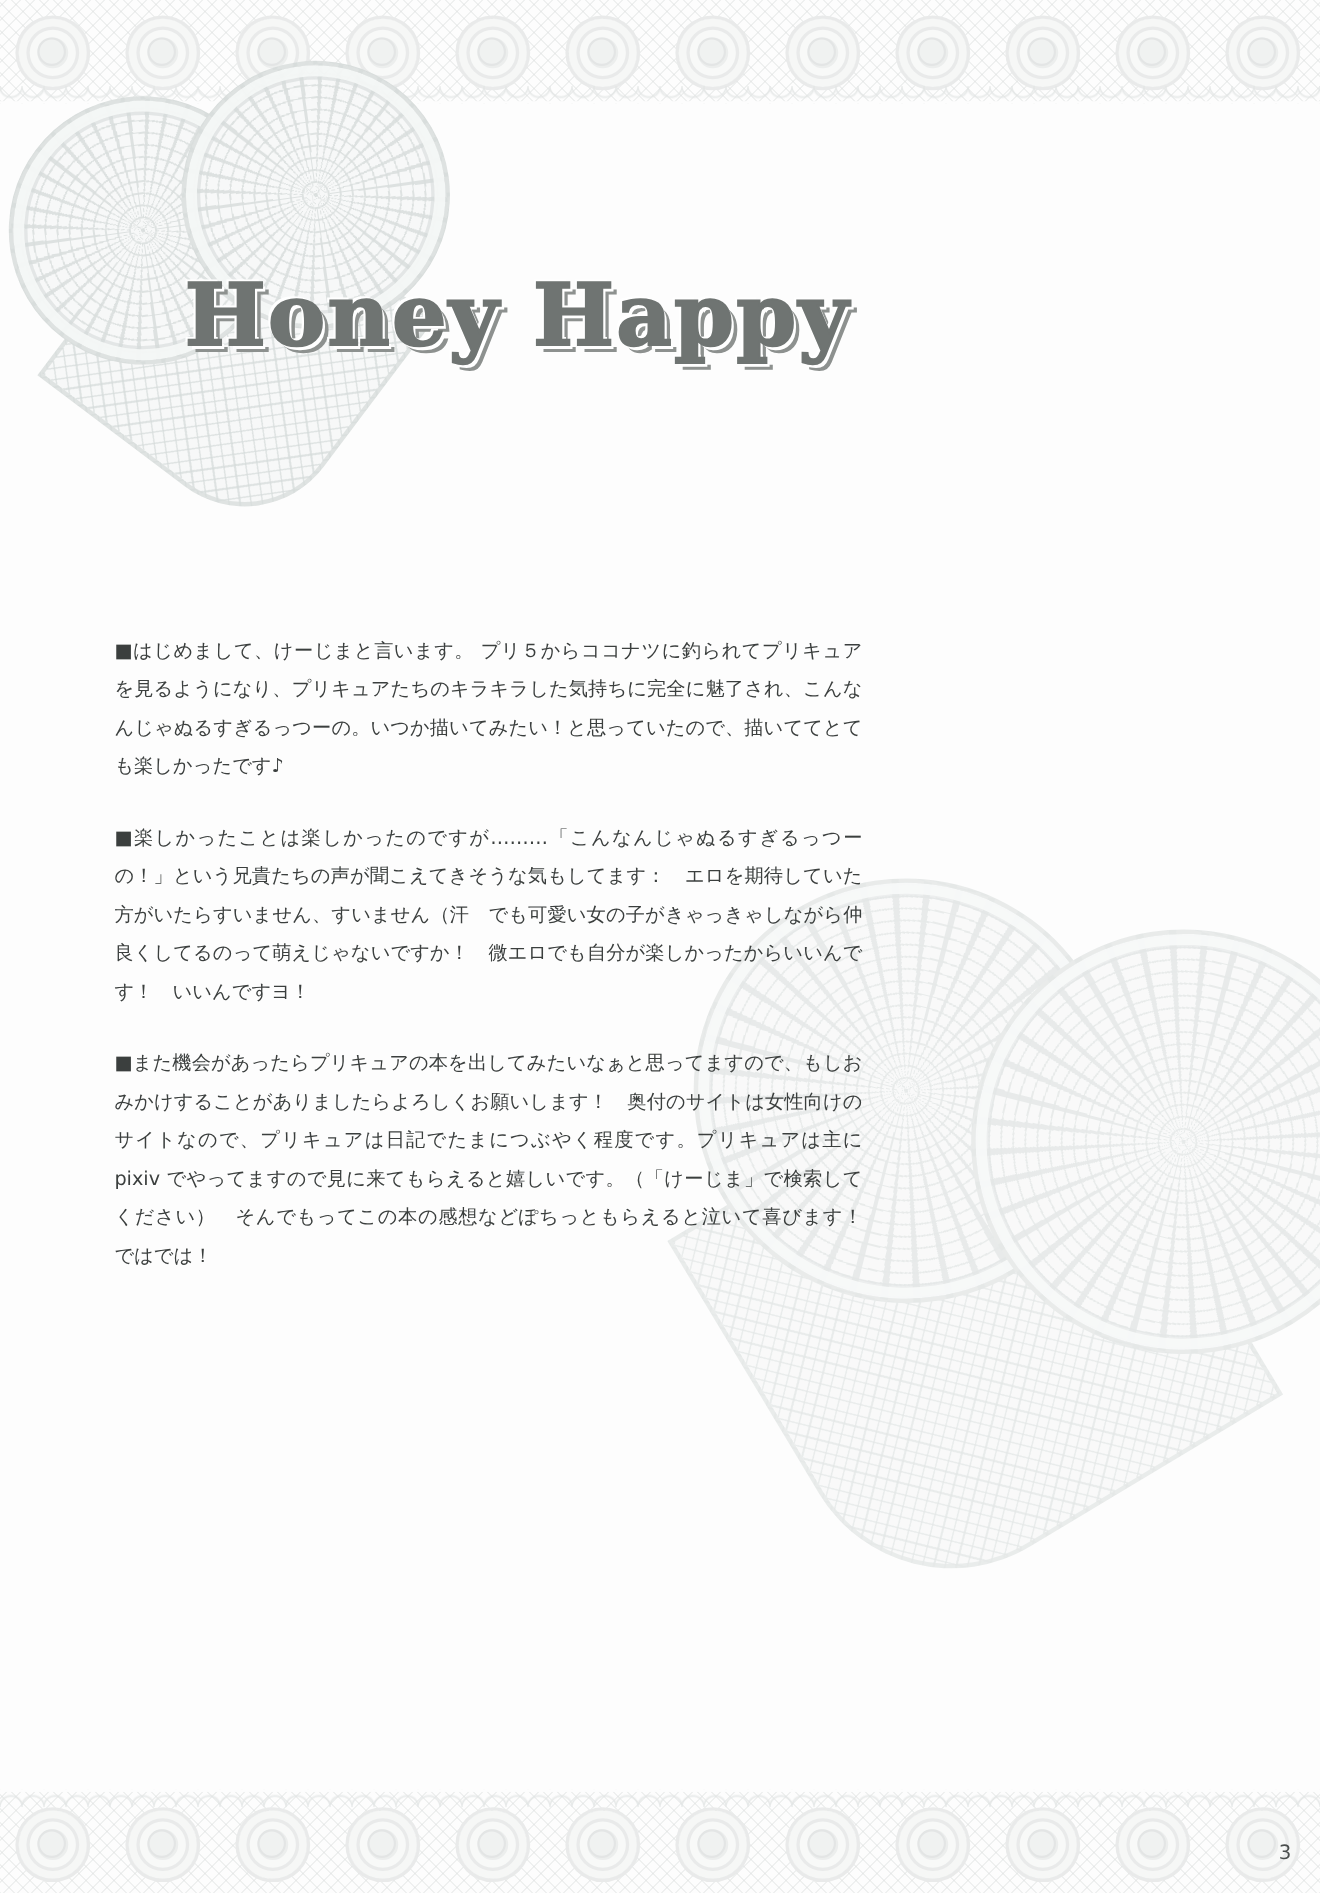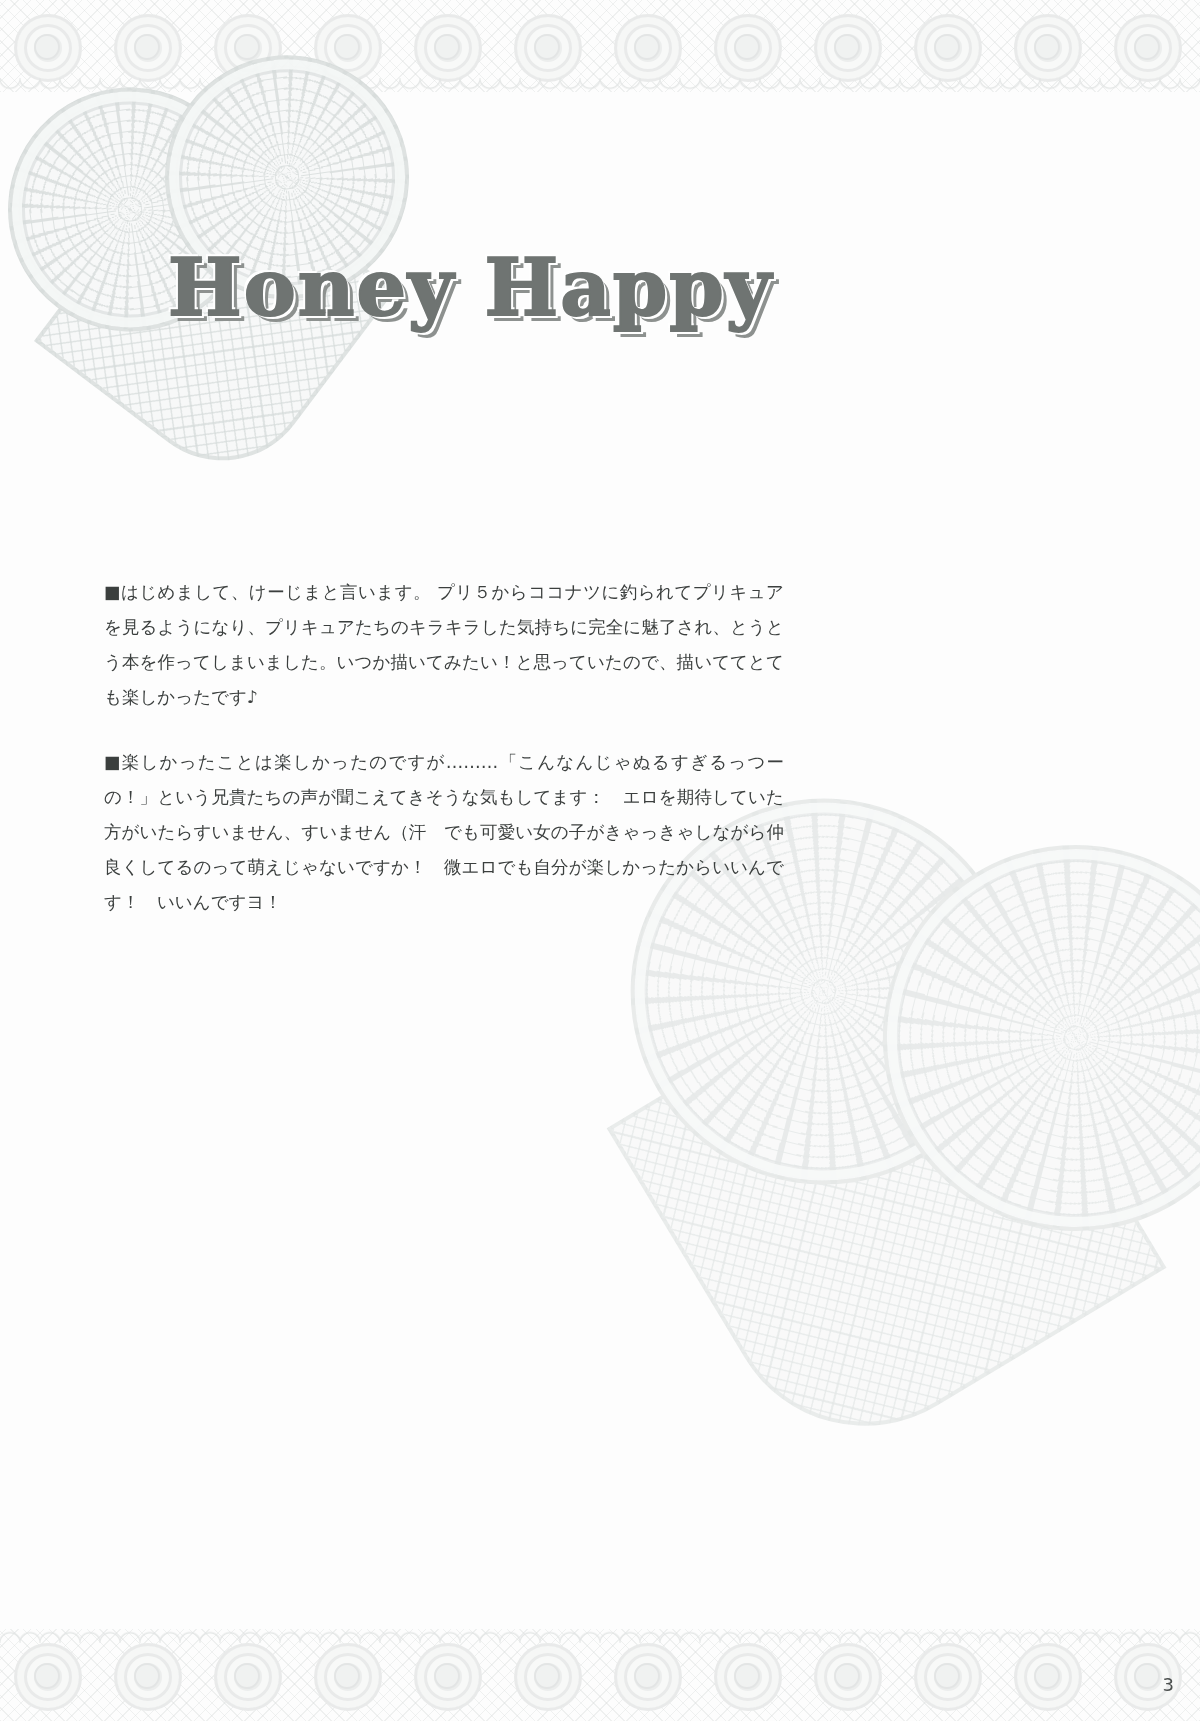--- a/index.html
+++ b/index.html
@@ -253,19 +253,20 @@
       <div class="lobe b"></div>
     </div>
   </div>
 
   <div id="title-block">
     <div id="title-text">Honey Happy</div>
   </div>
 
   <div id="body-text">
     <p>■はじめまして、けーじまと言います。
-プリ５からココナツに釣られてプリキュアを見るようになり、プリキュアたちのキラキラした気持ちに完全に魅了され、とうとう本を作ってしまいました。いつか描いてみたい！と思っていたので、描いててとても楽しかったです♪</p>
+プリ５からココナツに釣られてプリキュアを見るようになり、プリキュアたちのキラキラした気持ちに完全に魅了され、こんなんじゃぬるすぎるっつーの。いつか描いてみたい！と思っていたので、描いててとても楽しかったです♪</p>
     <p>■楽しかったことは楽しかったのですが………「こんなんじゃぬるすぎるっつーの！」という兄貴たちの声が聞こえてきそうな気もしてます：　エロを期待していた方がいたらすいません、すいません（汗　でも可愛い女の子がきゃっきゃしながら仲良くしてるのって萌えじゃないですか！　微エロでも自分が楽しかったからいいんです！　いいんですヨ！</p>
+    <p>■また機会があったらプリキュアの本を出してみたいなぁと思ってますので、もしおみかけすることがありましたらよろしくお願いします！　奥付のサイトは女性向けのサイトなので、プリキュアは日記でたまにつぶやく程度です。プリキュアは主に pixiv でやってますので見に来てもらえると嬉しいです。（「けーじま」で検索してください）　そんでもってこの本の感想などぽちっともらえると泣いて喜びます！　ではでは！</p>
   </div>
 
   <div id="page-number">3</div>
 
 </div>
 
 </body></html>

